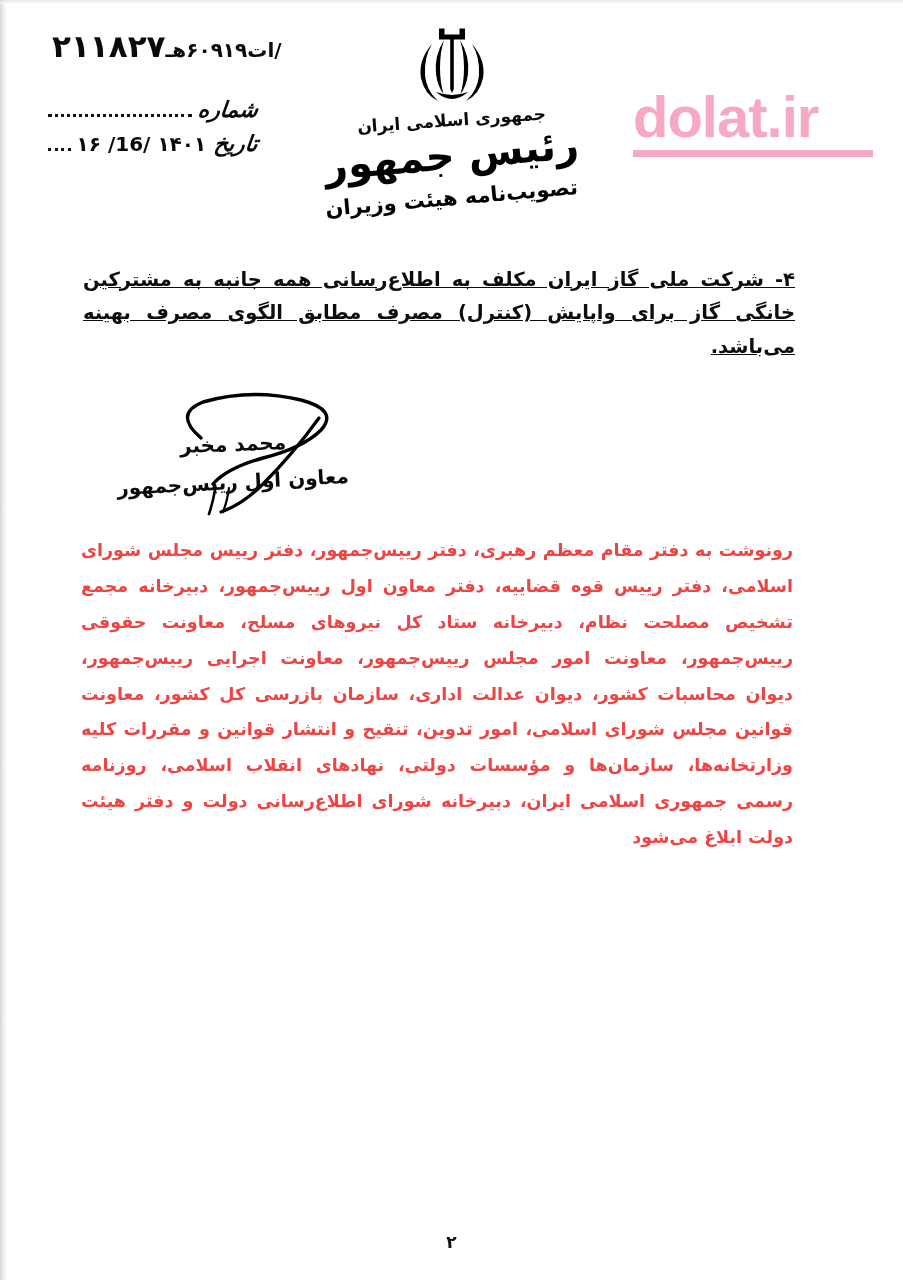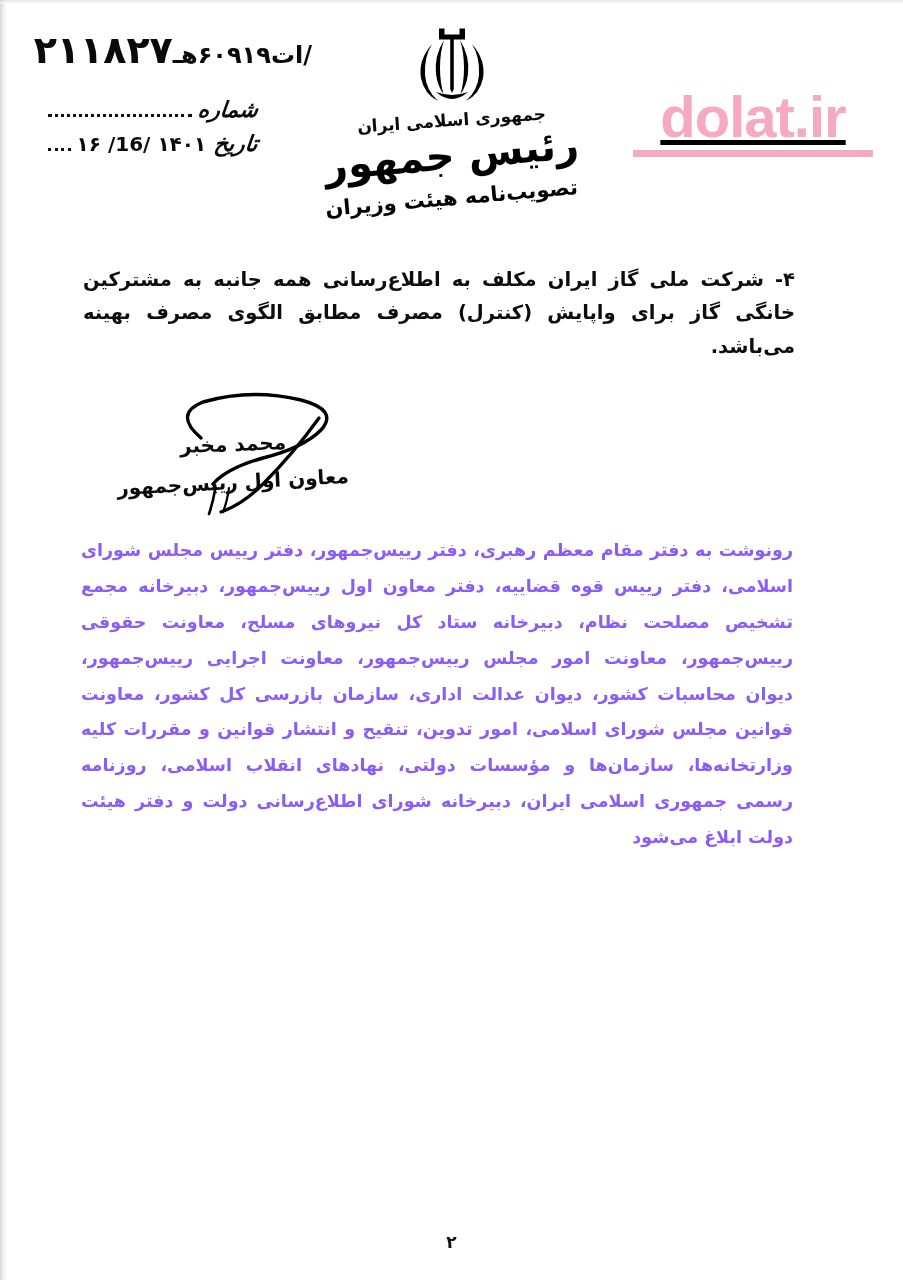--- a/index.html
+++ b/index.html
@@ -47,25 +47,25 @@
     width: 260px;
     text-align: left;
     direction: rtl;
     font-size: 26px;
     font-weight: 700;
     letter-spacing: 1px;
     color: #0a0a0a;
     white-space: nowrap;
   }
   .doc-number .serial {
-    font-size: 38px;
+    font-size: 31px;
     letter-spacing: 2px;
   }
   .doc-number .suffix {
-    font-size: 24px;
+    font-size: 20px;
     letter-spacing: 0px;
   }
 
   .meta-fields {
     position: absolute;
     top: 97px;
     left: 48px;
     width: 210px;
     direction: rtl;
   }
@@ -143,23 +143,22 @@
     margin-top: 4px;
     letter-spacing: 0.5px;
   }
 
   
   .watermark {
     position: absolute;
     top: 88px;
     left: 633px;
     width: 240px;
-    text-align: center;
+    text-align: left;
     pointer-events: none;
-    text-decoration: underline;
   }
   .watermark-text {
     font-family: "Liberation Sans", sans-serif;
     font-size: 58px;
     font-weight: 700;
     color: #f6aac2;
     letter-spacing: -1px;
     line-height: 1;
     display: block;
   }
@@ -182,21 +181,21 @@
     color: #0d0d0d;
   }
   .clause {
     font-size: 19.5px;
     font-weight: 700;
     line-height: 1.72;
     margin-bottom: 14px;
     text-align: justify;
     text-justify: inter-word;
   }
-  .clause:last-child { margin-bottom: 0; }
+  .clause:last-child { margin-bottom: 0; text-decoration: underline; }
 
   
   .signature-block {
     position: absolute;
     top: 398px;
     right: 520px;
     width: 300px;
     text-align: center;
     direction: rtl;
   }
@@ -231,21 +230,21 @@
   .distribution {
     position: absolute;
     top: 533px;
     right: 110px;
     width: 712px;
     direction: rtl;
     text-align: justify;
     font-size: 17.5px;
     font-weight: 700;
     line-height: 2.05;
-    color: #8b5cf6;
+    color: #ef4444;
     letter-spacing: 0.2px;
   }
 
   
   .page-number {
     position: absolute;
     top: 1232px;
     left: 0;
     width: 903px;
     text-align: center;

